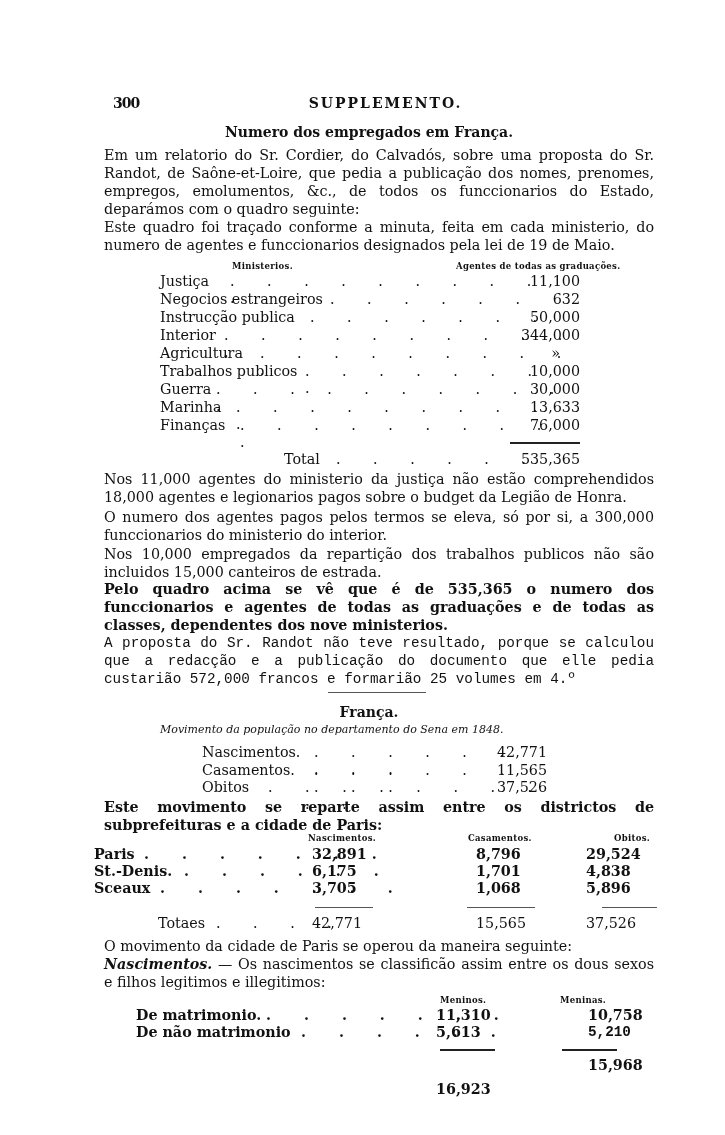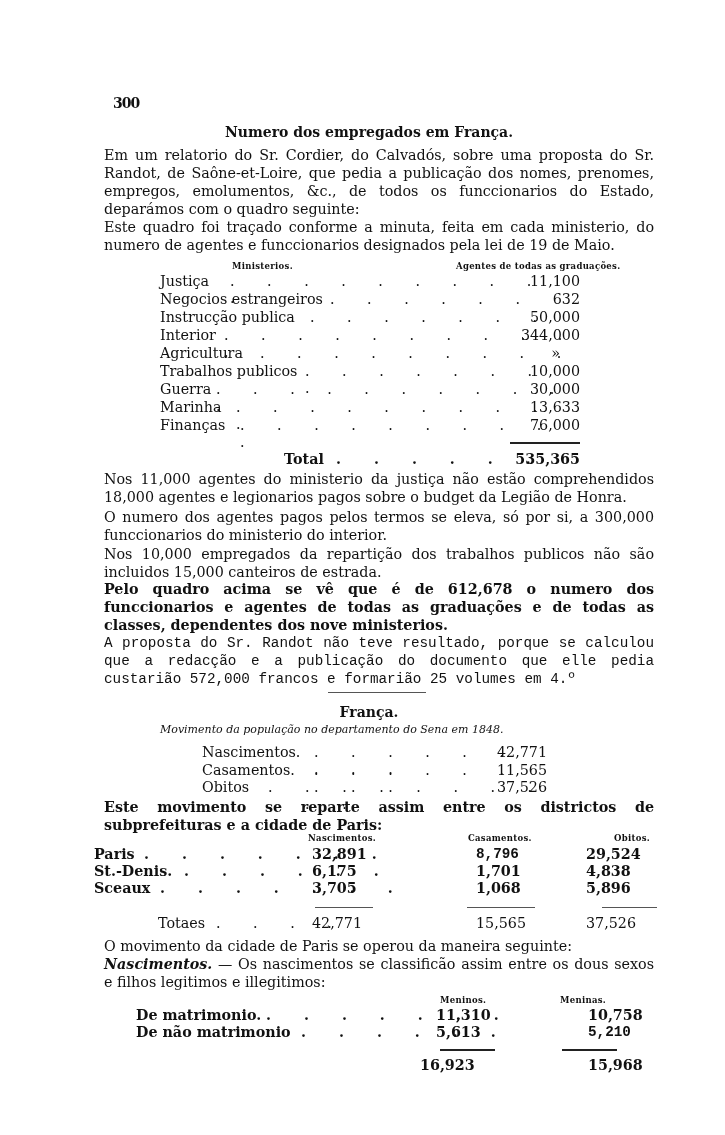--- a/index.html
+++ b/index.html
@@ -23,20 +23,21 @@
   .dots { position: absolute; letter-spacing: 14px; }
   .num { position: absolute; text-align: left; }
   .rule { position: absolute; height: 2px; background: #222; }
   .rule.thin { height: 1px; background: #555; }
 </style>
 </head>
 <body>
 
 <div class="abs header">
   <span class="pagenum">300</span>
+  <span class="running">SUPPLEMENTO.</span>
 </div>
 
 <div class="abs sec-title" style="top:124px; left:84px; width:570px;">Numero dos empregados em França.</div>
 
 <div class="para" style="top:146px;">
   <div class="indent">Em um relatorio do Sr. Cordier, do Calvadós, sobre uma proposta do Sr. Randot, de Saône-et-Loire, que pedia a publicação dos nomes, prenomes, empregos, emolumentos, &amp;c., de todos os funccionarios do Estado, deparámos com o quadro seguinte:</div>
 </div>
 <div class="para" style="top:218px;">
   <div class="indent">Este quadro foi traçado conforme a minuta, feita em cada ministerio, do numero de agentes e funccionarios designados pela lei de 19 de Maio.</div>
 </div>
@@ -86,38 +87,38 @@
     <span class="num" style="right:0;">13,633</span>
   </div>
   <div class="row" style="top:417px; left:160px; width:420px;">
     <span class="label">Finanças</span>
     <span class="dots" style="left:80px;">. . . . . . . . . .</span>
     <span class="num" style="right:0;">76,000</span>
   </div>
 
   <div class="rule" style="top:442px; left:510px; width:70px;"></div>
 
-  <div class="row" style="top:451px; left:160px; width:420px;font-weight:bold;">
+  <div class="row" style="top:451px; left:160px; width:420px;">
     <span class="label" style="left:124px;">Total</span>
     <span class="dots" style="left:176px;">. . . . . .</span>
     <span class="num" style="right:0;">535,365</span>
   </div>
 </div>
 
 <div class="para" style="top:470px;">
   <div class="indent">Nos 11,000 agentes do ministerio da justiça não estão comprehendidos 18,000 agentes e legionarios pagos sobre o budget da Legião de Honra.</div>
 </div>
 <div class="para" style="top:508px;">
   <div class="indent">O numero dos agentes pagos pelos termos se eleva, só por si, a 300,000 funccionarios do ministerio do interior.</div>
 </div>
 <div class="para" style="top:545px;">
   <div class="indent">Nos 10,000 empregados da repartição dos trabalhos publicos não são incluidos 15,000 canteiros de estrada.</div>
 </div>
 <div class="para bold" style="top:580px;">
-  <div class="indent">Pelo quadro acima se vê que é de 612,678 o numero dos funccionarios e agentes de todas as graduações e de todas as classes, dependentes dos nove ministerios.</div>
+  <div class="indent">Pelo quadro acima se vê que é de 535,365 o numero dos funccionarios e agentes de todas as graduações e de todas as classes, dependentes dos nove ministerios.</div>
 </div>
 <div class="para" style="top:634px;font-family:Liberation Mono, monospace;">
   <div class="indent">A proposta do Sr. Randot não teve resultado, porque se calculou que a redacção e a publicação do documento que elle pedia custarião 572,000 francos e formarião 25 volumes em 4.º</div>
 </div>
 
 <div class="rule thin" style="top:692px; left:328px; width:98px;"></div>
 
 <div class="abs sec-title" style="top:704px; left:84px; width:570px;">França.</div>
 <div class="abs italic" style="top:723px; left:160px; font-size:11px;">Movimento da população no departamento do Sena em 1848.</div>
 
@@ -145,21 +146,21 @@
 
 <div>
   <div class="abs small-head" style="top:833px; left:308px;">Nascimentos.</div>
   <div class="abs small-head" style="top:833px; left:468px;">Casamentos.</div>
   <div class="abs small-head" style="top:833px; left:614px;">Obitos.</div>
 
   <div class="row bold" style="top:846px; left:94px; width:562px;">
     <span class="label">Paris</span>
     <span class="dots" style="left:50px;">. . . . . . .</span>
     <span class="num" style="left:218px; width:70px;">32,891</span>
-    <span class="num" style="left:382px; width:70px;font-family:Liberation Mono, monospace;">8,796</span>
+    <span class="num" style="left:382px; width:70px;">8,796</span>
     <span class="num" style="right:0; width:70px;">29,524</span>
   </div>
   <div class="row bold" style="top:863px; left:94px; width:562px;">
     <span class="label">St.-Denis.</span>
     <span class="dots" style="left:90px;">. . . . . .</span>
     <span class="num" style="left:218px; width:70px;">6,175</span>
     <span class="num" style="left:382px; width:70px;">1,701</span>
     <span class="num" style="right:0; width:70px;">4,838</span>
   </div>
   <div class="row bold" style="top:880px; left:94px; width:562px;">
@@ -204,16 +205,16 @@
     <span class="label">De não matrimonio</span>
     <span class="dots" style="left:165px;">. . . . . .</span>
     <span class="num" style="left:300px; width:58px;">5,613</span>
     <span class="num" style="right:0; width:70px;font-family:Liberation Mono, monospace;">5,210</span>
   </div>
 
   <div class="rule" style="top:1049px; left:440px; width:55px;"></div>
   <div class="rule" style="top:1049px; left:562px; width:55px;"></div>
 
   <div class="row bold" style="top:1057px; left:136px; width:522px;">
-    <span class="num" style="left:284px; width:58px;">16,923</span>
+    <span class="num" style="left:300px; width:58px;margin-top:24px;">16,923</span>
     <span class="num" style="right:0; width:70px;">15,968</span>
   </div>
 </div>
 
 </body></html>

